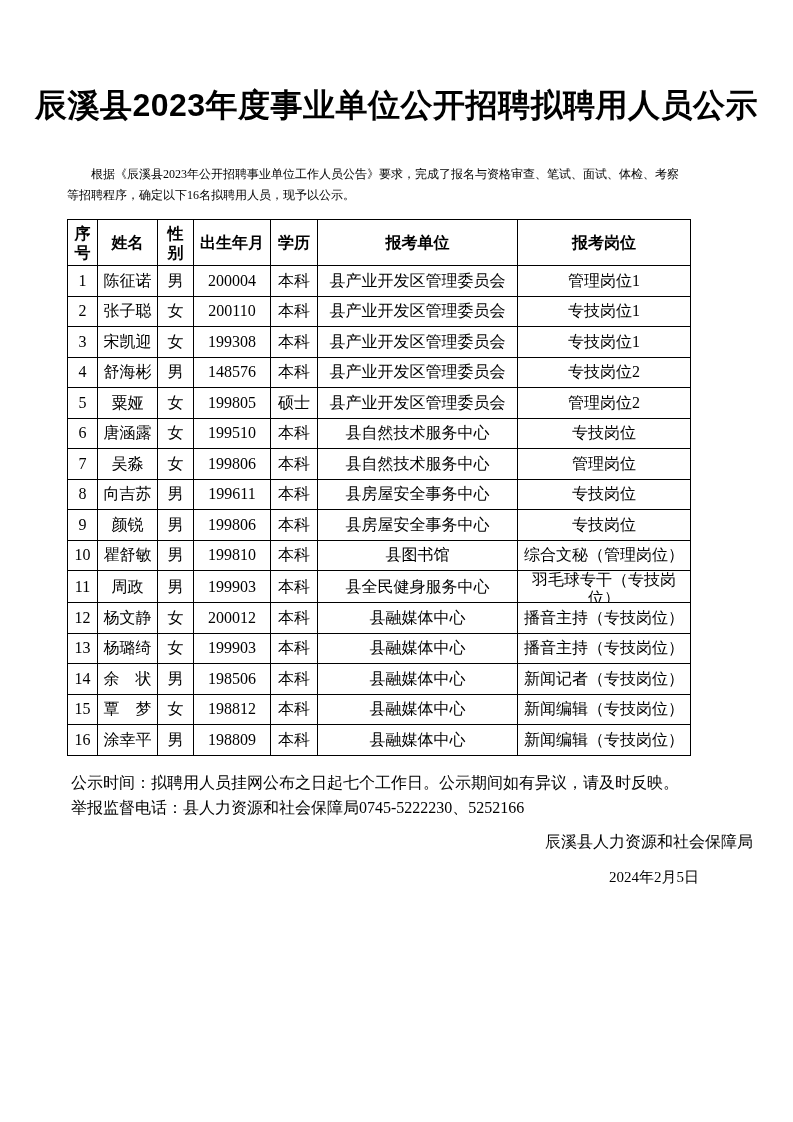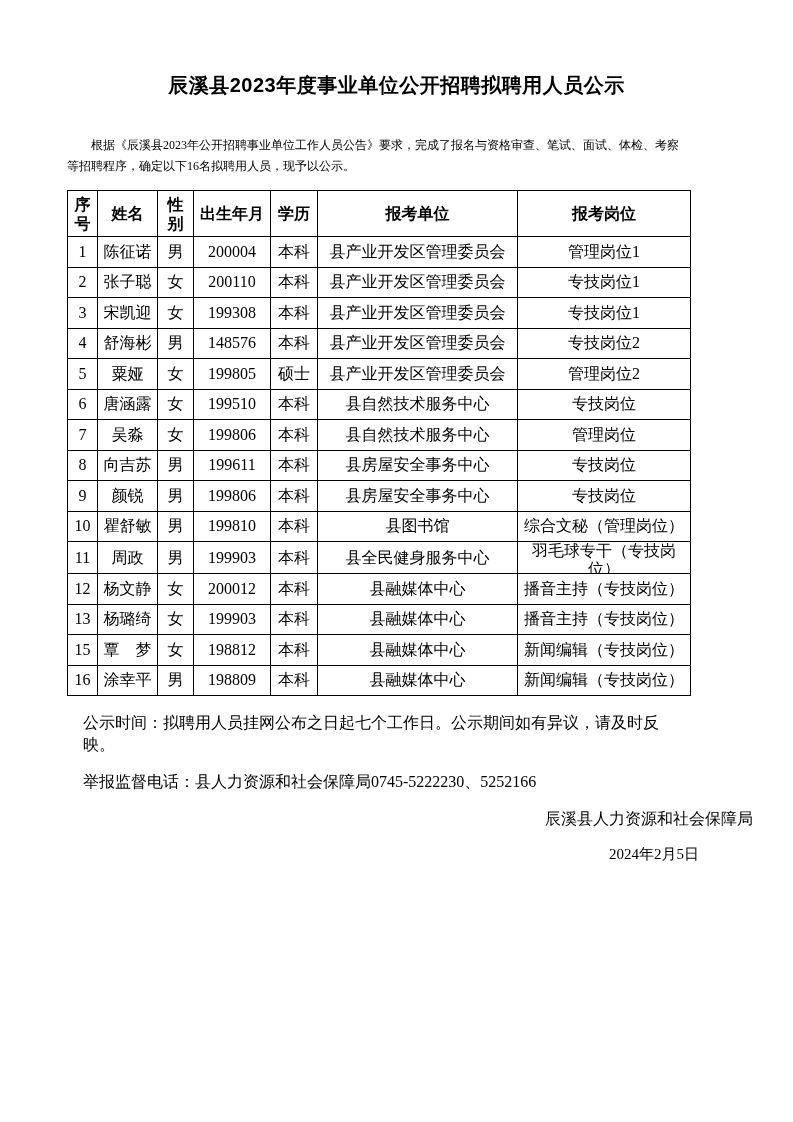--- a/index.html
+++ b/index.html
@@ -7,26 +7,26 @@
   .page {
     position: relative;
     width: 793px;
     height: 1122px;
     background: #ffffff;
     color: #000;
     font-family: "Liberation Serif", "DejaVu Serif", serif;
     overflow: hidden;
   }
   .doc-title {
-    margin: 4px;
+    margin: 16px;
     padding-top: 68px;
     text-align: center;
     font-family: "Liberation Sans", "DejaVu Sans", sans-serif;
     font-weight: bold;
-    font-size: 20px;
+    font-size: 32px;
     letter-spacing: 0.5px;
   }
   .intro {
     margin: 36px 0 0 67px;
     width: 623px;
     font-size: 12px;
     line-height: 21px;
     text-indent: 2em;
     line-break: anywhere;
   }
@@ -55,21 +55,21 @@
     max-height: 31px;
     overflow: hidden;
     line-height: 18px;
   }
   .notes {
     margin: 7px 0 0 67px;
     width: 626px;
     font-size: 16px;
     line-height: 21.5px;
   }
-  .notes p { margin: 16px; }
+  .notes p { margin: 4px; }
   .signature {
     margin-top: 13px;
     padding-right: 40px;
     text-align: right;
     font-size: 16px;
   }
   .issue-date {
     margin-top: 15px;
     padding-right: 94px;
     text-align: right;
@@ -401,20 +401,43 @@
           </td>
       <td>
             <div class="cw">县融媒体中心</div>
           </td>
       <td>
             <div class="cw">播音主持（专技岗位）</div>
           </td>
     </tr>
         <tr>
       <td>
+            <div class="cw">14</div>
+          </td>
+      <td>
+            <div class="cw">余　状</div>
+          </td>
+      <td>
+            <div class="cw">男</div>
+          </td>
+      <td>
+            <div class="cw">198506</div>
+          </td>
+      <td>
+            <div class="cw">本科</div>
+          </td>
+      <td>
+            <div class="cw">县融媒体中心</div>
+          </td>
+      <td>
+            <div class="cw">新闻记者（专技岗位）</div>
+          </td>
+    </tr>
+        <tr>
+      <td>
             <div class="cw">15</div>
           </td>
       <td>
             <div class="cw">覃　梦</div>
           </td>
       <td>
             <div class="cw">女</div>
           </td>
       <td>
             <div class="cw">198812</div>

